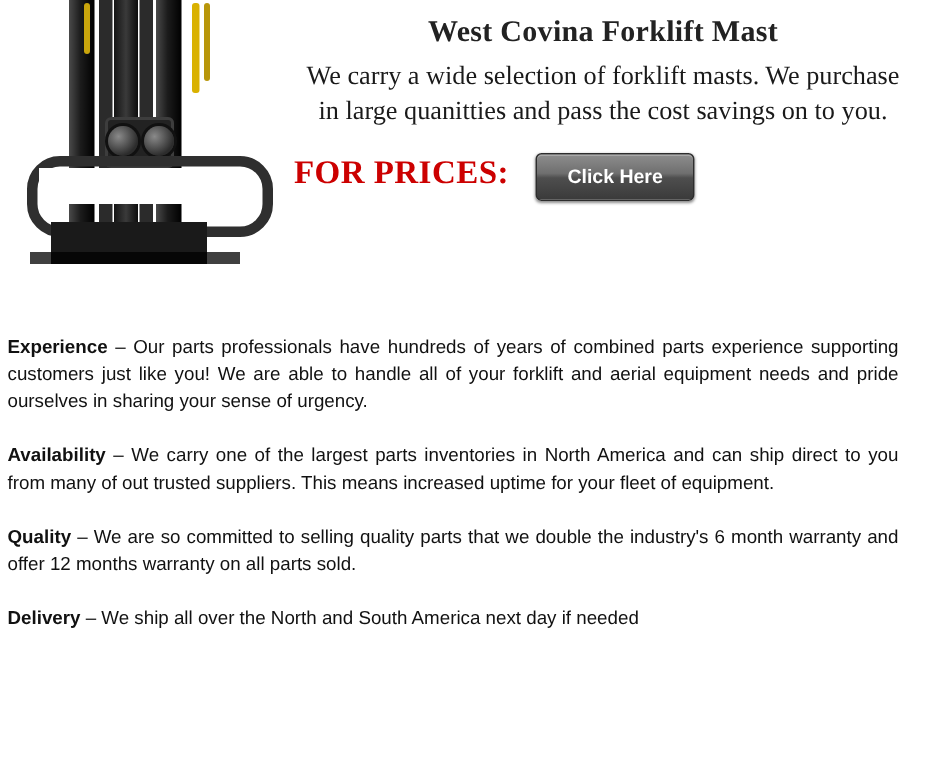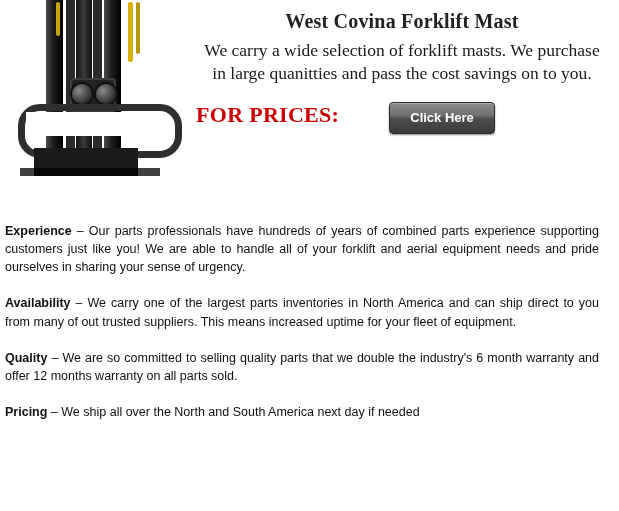--- a/index.html
+++ b/index.html
@@ -201,21 +201,20 @@
     background: linear-gradient(to bottom, #8d8d8d 0%, #6f6f6f 42%, #4e4e4e 52%, #3a3a3a 100%);
     color: #ffffff;
     font-size: 13px;
     font-weight: bold;
     border: 1px solid #2d2d2d;
     border-radius: 4px;
     box-shadow: 0 1px 2px rgba(0,0,0,.45), inset 0 1px 0 rgba(255,255,255,.25);
     cursor: pointer;
     font-family: "Liberation Sans", sans-serif;
     white-space: nowrap;
-    margin-left: 32px;
   }
 
   
   .content {
     position: absolute;
     left: 5px;
     top: 182px;
     width: 594px;
     margin-top: 40px;
   }
@@ -275,19 +274,19 @@
 
     <p class="para">
       <span class="lead">Availability</span><span> – </span><span>We carry one of the largest parts inventories in North America and can ship direct to you from many of out trusted suppliers.  This means increased uptime for your fleet of equipment.</span>
     </p>
 
     <p class="para">
       <span class="lead">Quality</span><span> – </span><span>We are so committed to selling quality parts that we double the industry's 6 month warranty and offer 12 months warranty on all parts sold.</span>
     </p>
 
     <p class="para">
-      <span class="lead">Pricing</span><span> – </span><span>We ship all over the North and South America next day if needed</span>
+      <span class="lead">Delivery</span><span> – </span><span>We ship all over the North and South America next day if needed</span>
     </p>
 
 
   </div>
 
 </div>
 
 </body></html>

